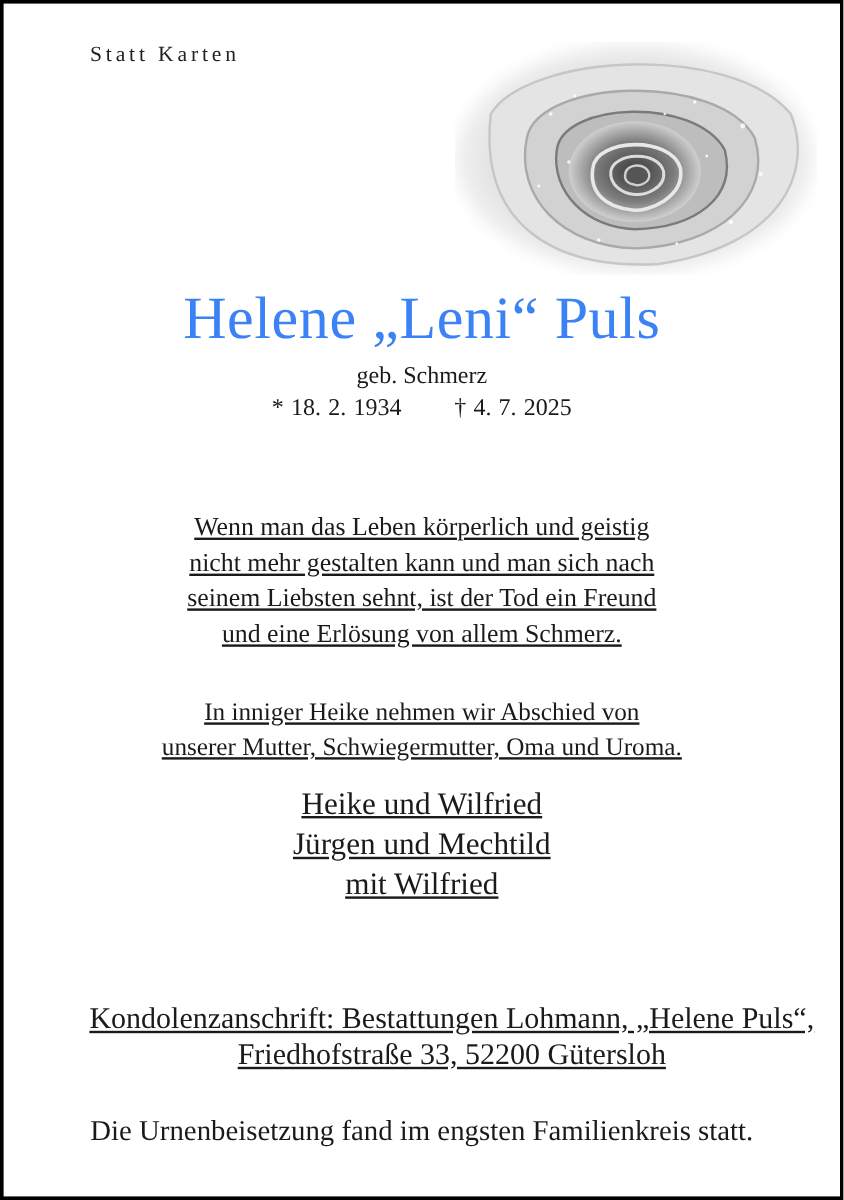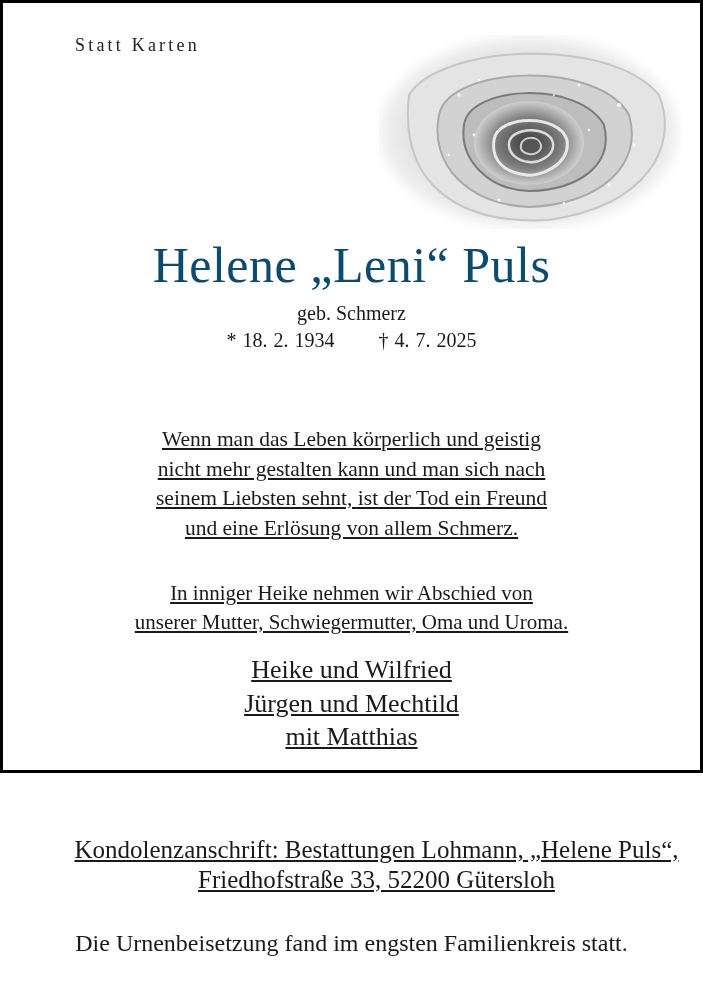--- a/index.html
+++ b/index.html
@@ -1,31 +1,31 @@
 <!DOCTYPE html>
 <html><head>
   <meta charset="utf-8">
   <style>
     html, body { margin: 0; padding: 0; background: #ffffff; }
     body { width: 703px; height: 1000px; position: relative; overflow: hidden; }
     .frame {
-      position: absolute; left: 0; top: 0; width: 703px; height: 773px;
+      position: absolute; left: 0; top: 0; width: 703px; height: 1000px;
       box-sizing: border-box; border: 3px solid #000; background: #fff;
       font-family: "Liberation Serif", "DejaVu Serif", serif; color: #1a1a1a;
     }
     .statt {
       position: absolute; left: 72px; top: 32px;
       font-size: 18px; letter-spacing: 3.2px; color: #222;
     }
     .rose {
       position: absolute; left: 376px; top: 32px; width: 302px; height: 194px;
       overflow: hidden;
     }
     .center { position: absolute; left: 0; width: 697px; text-align: center; }
-    .name { top: 232px; font-size: 50px; line-height: 60px; letter-spacing: 0.5px; color: #0c4a6e; }
+    .name { top: 232px; font-size: 50px; line-height: 60px; letter-spacing: 0.5px; color: #3b82f6; }
     .born { top: 298px; font-size: 20px; line-height: 24px; }
     .dates { top: 325px; font-size: 20px; line-height: 24px; word-spacing: 1px; }
     .dates .gap { display: inline-block; width: 44px; }
     .poem { top: 422px; font-size: 21.5px; line-height: 29.5px; }
     .intro { top: 576px; font-size: 21px; line-height: 29px; }
     .family { top: 650px; font-size: 26px; line-height: 33.5px; text-align: center; }
     .address { top: 832px; font-size: 25px; line-height: 30px; padding-left: 25px; }
     .note { top: 928px; font-size: 24px; line-height: 24px; }
     .line { display: block; white-space: nowrap; text-decoration: underline; }
   </style>
@@ -94,21 +94,21 @@
   </div>
 
   <div class="center intro">
     <span class="line">In inniger Heike nehmen wir Abschied von</span>
     <span class="line">unserer Mutter, Schwiegermutter, Oma und Uroma.</span>
   </div>
 
   <div class="center family">
     <span class="line">Heike und Wilfried</span>
     <span class="line">Jürgen und Mechtild</span>
-    <span class="line">mit Matthias</span>
+    <span class="line">mit Wilfried</span>
   </div>
 
   <div class="center address">
     <span class="line">Kondolenzanschrift: Bestattungen Lohmann, „Helene Puls“,</span>
     <span class="line">Friedhofstraße 33, 52200 Gütersloh</span>
   </div>
 
   <div class="center note">Die Urnenbeisetzung fand im engsten Familienkreis statt.</div>
 
 </div>

